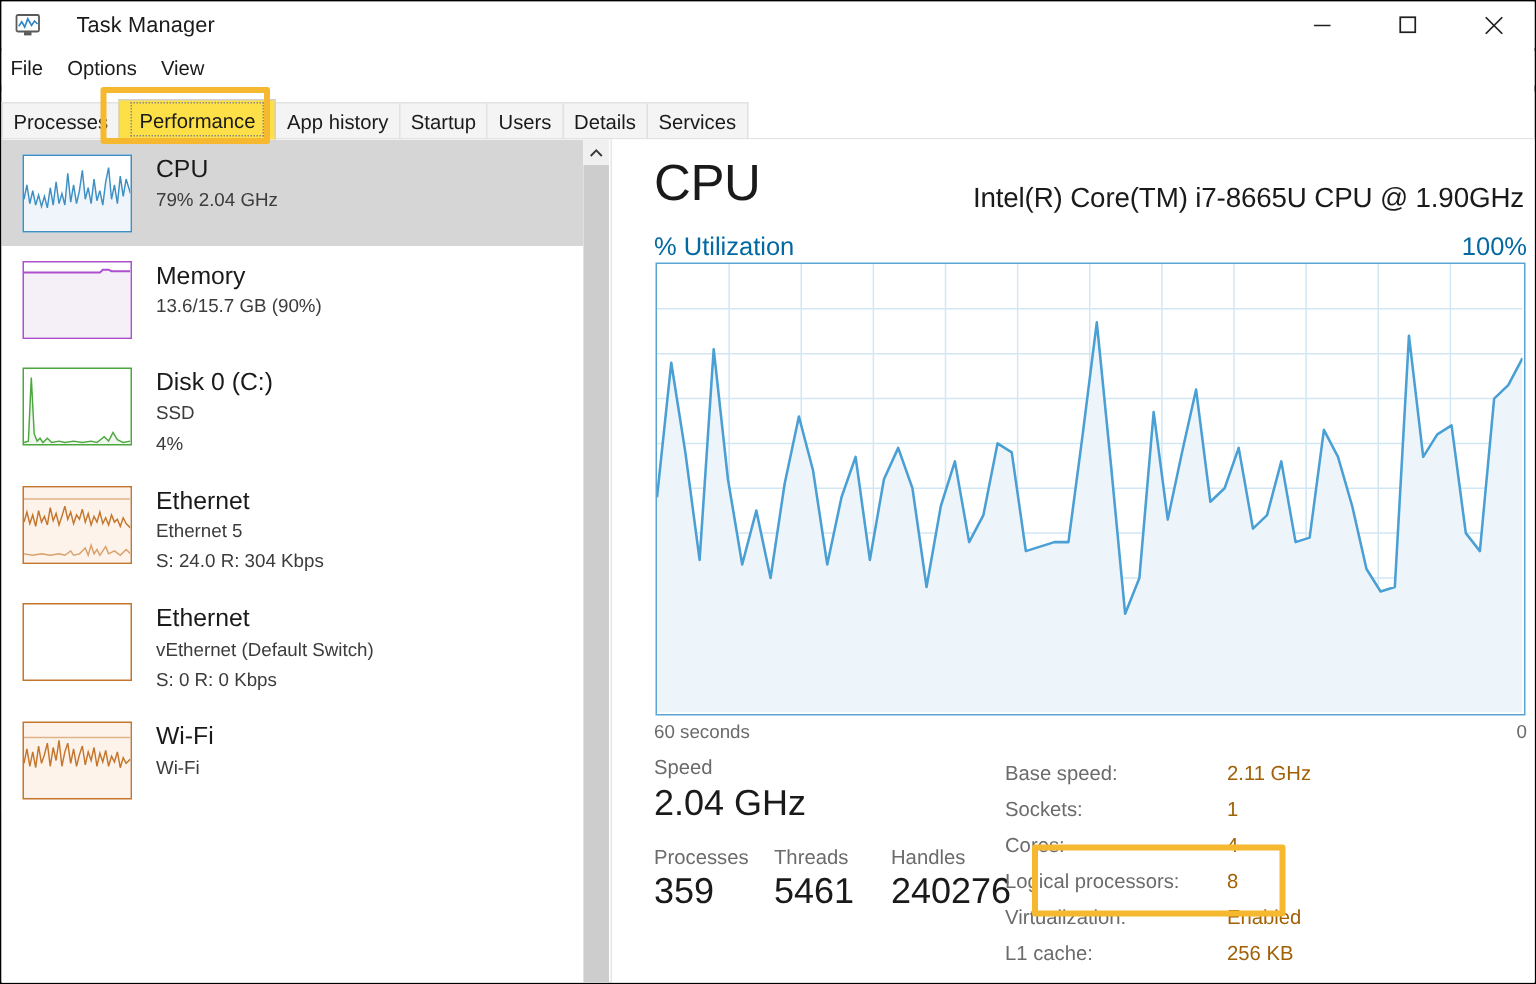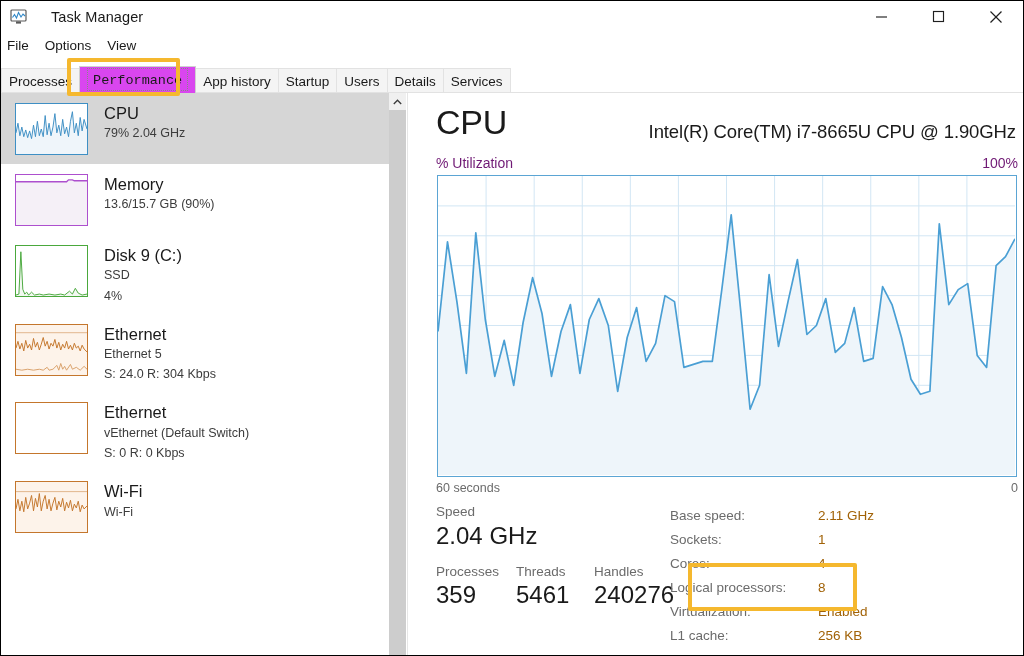--- a/index.html
+++ b/index.html
@@ -59,22 +59,22 @@
     position: absolute; left: 0; top: 4px; display: flex; align-items: flex-end;
     height: 28px;
   }
   .tab {
     font-size: 13.5px; color: #1a1a1a; height: 25px; line-height: 25px;
     padding: 0 7px; border: 1px solid #e2e2e2; border-bottom: none;
     background: #f4f4f4; margin-right: -1px; white-space: nowrap;
     cursor: default;
   }
   .tab.selected {
-    background: #d946ef; border-color: #d0d0d0; height: 27px; line-height: 27px;
-    position: relative; z-index: 2; font-family: Liberation Mono, monospace;
+    background: #fde047; border-color: #d0d0d0; height: 27px; line-height: 27px;
+    position: relative; z-index: 2;
   }
   .tab.selected .tab-inner {
     display: block; border: 1px dotted #888; padding: 0 5px; height: 23px;
     line-height: 23px; margin-top: 1px;
   }
   .tabstrip-underline {
     position: absolute; left: 0; bottom: 0; width: 1023px; height: 1px;
     background: #e2e2e2;
   }
 
@@ -130,21 +130,21 @@
   .panel-title {
     position: absolute; left: 28px; top: 0; font-size: 34px; color: #1a1a1a;
     font-weight: 400; letter-spacing: -0.3px;
   }
   .panel-sub {
     position: absolute; right: 8px; top: 18px; font-size: 18.5px;
     color: #1a1a1a; letter-spacing: -0.1px; white-space: nowrap;
   }
   .chart-labels-top {
     position: absolute; left: 28px; top: 62px; width: 582px; height: 16px;
-    font-size: 14px; color: #701a75;
+    font-size: 17px; color: #0369a1;
   }
   .chart-labels-top .right { position: absolute; right: 0; top: 0; }
   .chart-box {
     position: absolute; left: 29px; top: 82px; width: 580px; height: 302px;
     border: 1.5px solid #5ba5d4; background: #ffffff; overflow: hidden;
   }
   .chart-box svg { display: block; }
   .chart-labels-bot {
     position: absolute; left: 28px; top: 388px; width: 582px; height: 16px;
     font-size: 12.5px; color: #6b6b6b;
@@ -262,21 +262,21 @@
       </div>
 
       <div class="srow">
         <div class="thumb" style="border-color:#4aa83c;">
           <svg viewBox="0 0 73 52" preserveAspectRatio="none">
             <polygon fill="#f2f8f1" points="0,51 3,50 5,6 7,45 9,50 11,48 13,51 16,48 19,51 24,50 28,51 34,50 40,51 46,50 50,51 55,47 58,50 61,44 64,49 68,51 73,50 73,52 0,52"></polygon>
             <polyline fill="none" stroke="#4aa83c" stroke-width="1" points="0,51 3,50 5,6 7,45 9,50 11,48 13,51 16,48 19,51 24,50 28,51 34,50 40,51 46,50 50,51 55,47 58,50 61,44 64,49 68,51 73,50"></polyline>
           </svg>
         </div>
         <div class="sinfo">
-          <div class="sname">Disk 9 (C:)</div>
+          <div class="sname">Disk 0 (C:)</div>
           <div class="ssub">SSD</div>
           <div class="ssub">4%</div>
         </div>
       </div>
 
 
       <div class="srow">
         <div class="thumb" style="border-color:#c4762c;">
           <svg viewBox="0 0 73 52" preserveAspectRatio="none">
             <rect x="0" y="0" width="73" height="52" fill="#fdf3ea"></rect>

